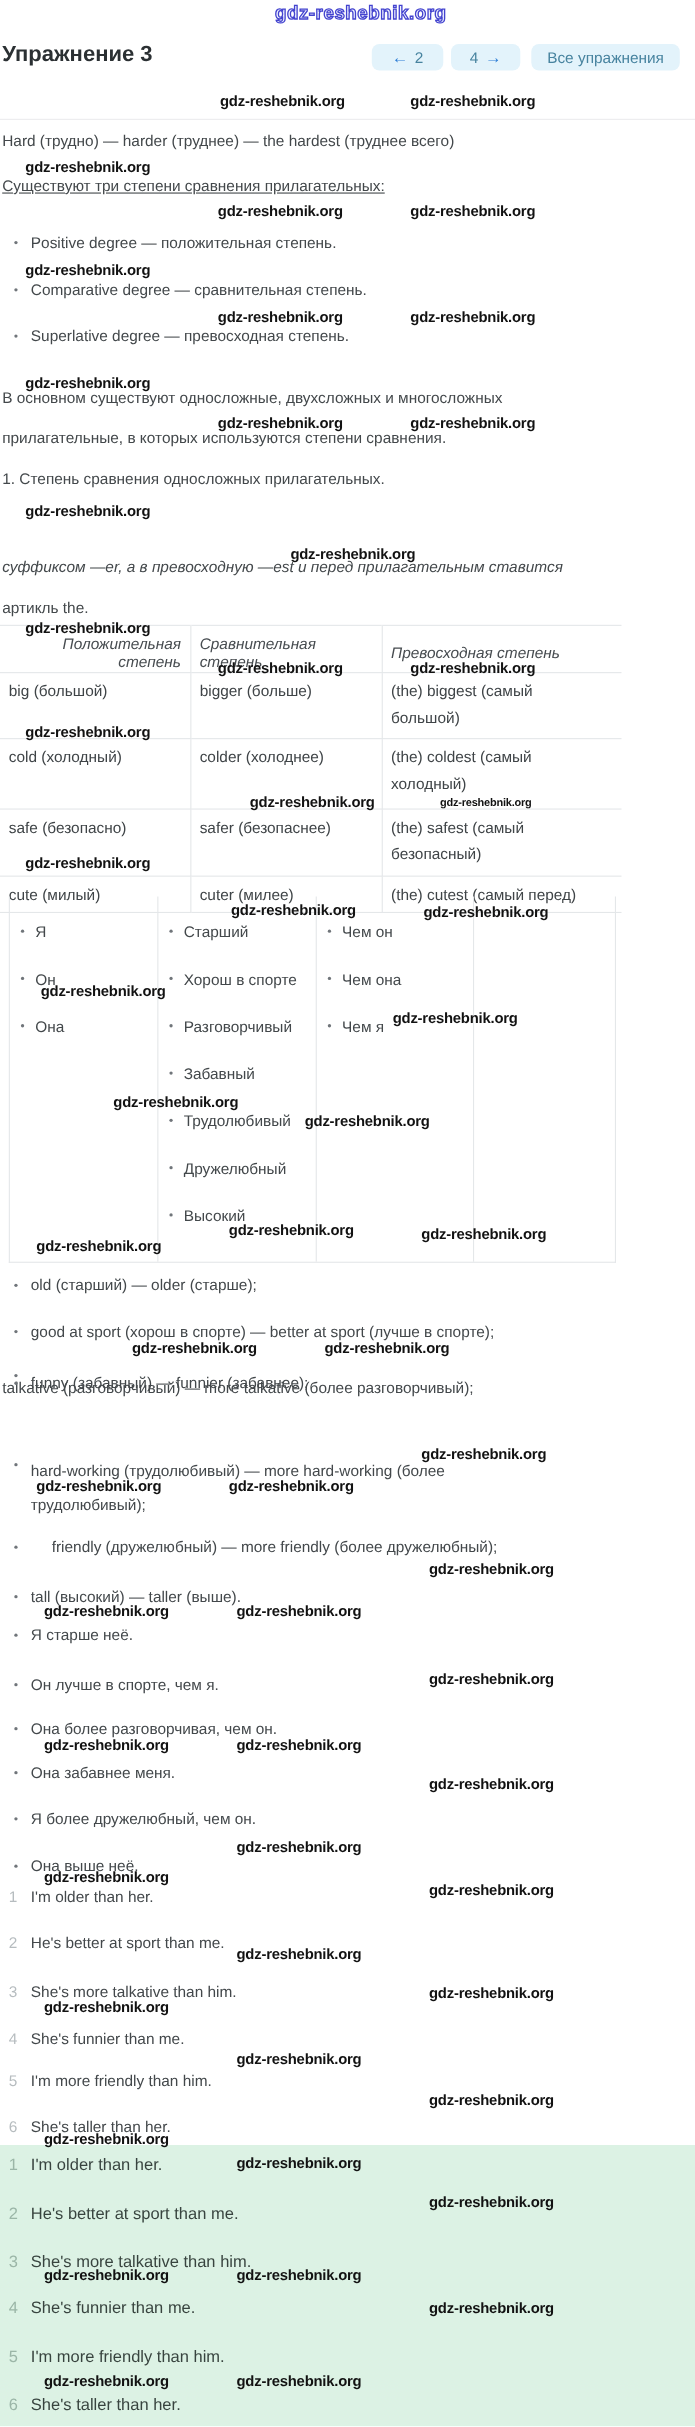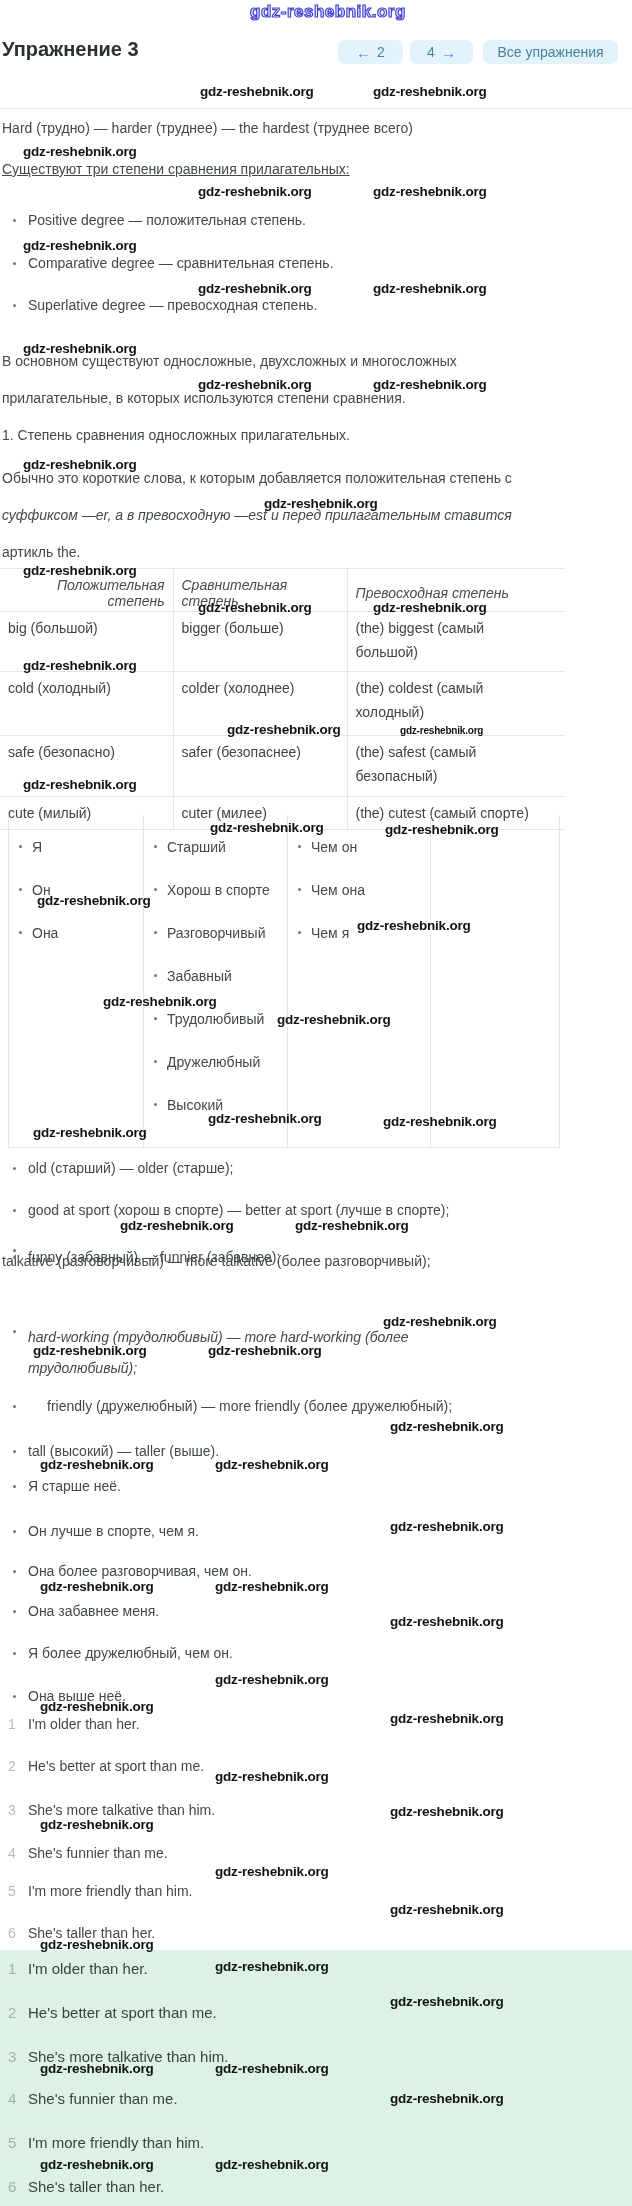--- a/index.html
+++ b/index.html
@@ -115,21 +115,21 @@
         </tr>
         <tr>
           <td>safe (безопасно)</td>
           <td>safer (безопаснее)</td>
           <td>(the) safest (самый
 безопасный)</td>
         </tr>
         <tr>
           <td>cute (милый)</td>
           <td>cuter (милее)</td>
-          <td>(the) cutest (самый спорте)</td>
+          <td>(the) cutest (самый перед)</td>
         </tr>
       </tbody>
   </table>
 
   <div id="words-table">
       <div class="wt-col">
         <div class="wt-item">
           <span class="dot"></span>
           <span>Я</span>
         </div>
@@ -245,21 +245,20 @@
     <span class="wm" style="left: 40px; top: 2061px;">gdz-reshebnik.org</span>
     <span class="wm" style="left: 215px; top: 2061px;">gdz-reshebnik.org</span>
     <span class="wm" style="left: 390px; top: 2091px;">gdz-reshebnik.org</span>
     <span class="wm" style="left: 40px; top: 2157px;">gdz-reshebnik.org</span>
     <span class="wm" style="left: 215px; top: 2157px;">gdz-reshebnik.org</span>
     <div class="tl" style="top: 120px;">Hard (трудно) — harder (труднее) — the hardest (труднее всего)</div>
     <div class="tl" style="top: 161px; text-decoration: underline;">Существуют три степени сравнения прилагательных:</div>
     <div class="tl" style="top: 353px;">В основном существуют односложные, двухсложных и многосложных</div>
     <div class="tl" style="top: 390px;">прилагательные, в которых используются степени сравнения.</div>
     <div class="tl" style="top: 427px;">1. Степень сравнения односложных прилагательных.</div>
-    <div class="tl" style="top: 470px;">Обычно это короткие слова, к которым добавляется положительная степень с</div>
     <div class="tl" style="top: 507px; font-style: italic;">суффиксом —er, а в превосходную —est и перед прилагательным ставится</div>
     <div class="tl" style="top: 544px;">артикль the.</div>
     <div class="bi" style="top: 211px;">
       <span class="dot"></span>
       <span class="bi-t">Positive degree — положительная степень.</span>
     </div>
     <div class="bi" style="top: 254px;">
       <span class="dot"></span>
       <span class="bi-t">Comparative degree — сравнительная степень.</span>
     </div>
@@ -276,21 +275,21 @@
       <span class="bi-t">good at sport (хорош в спорте) — better at sport (лучше в спорте);</span>
     </div>
     <div class="bi" style="top: 1241px; flex-direction: column;">
       <span class="dot"></span>
       <span class="bi-t">talkative (разговорчивый) — more talkative (более разговорчивый);</span>
     </div>
     <div class="bi" style="top: 1248px;">
       <span class="dot"></span>
       <span class="bi-t">funny (забавный) — funnier (забавнее);</span>
     </div>
-    <div class="bi ml" style="top: 1322px; font-style: italic;">
+    <div class="bi ml" style="top: 1322px;">
       <span class="dot"></span>
       <span class="bi-t">hard-working (трудолюбивый) — more hard-working (более
 трудолюбивый);</span>
     </div>
     <div class="bi" style="top: 1397px; gap: 19px;">
       <span class="dot"></span>
       <span class="bi-t">friendly (дружелюбный) — more friendly (более дружелюбный);</span>
     </div>
     <div class="bi" style="top: 1442px;">
       <span class="dot"></span>

